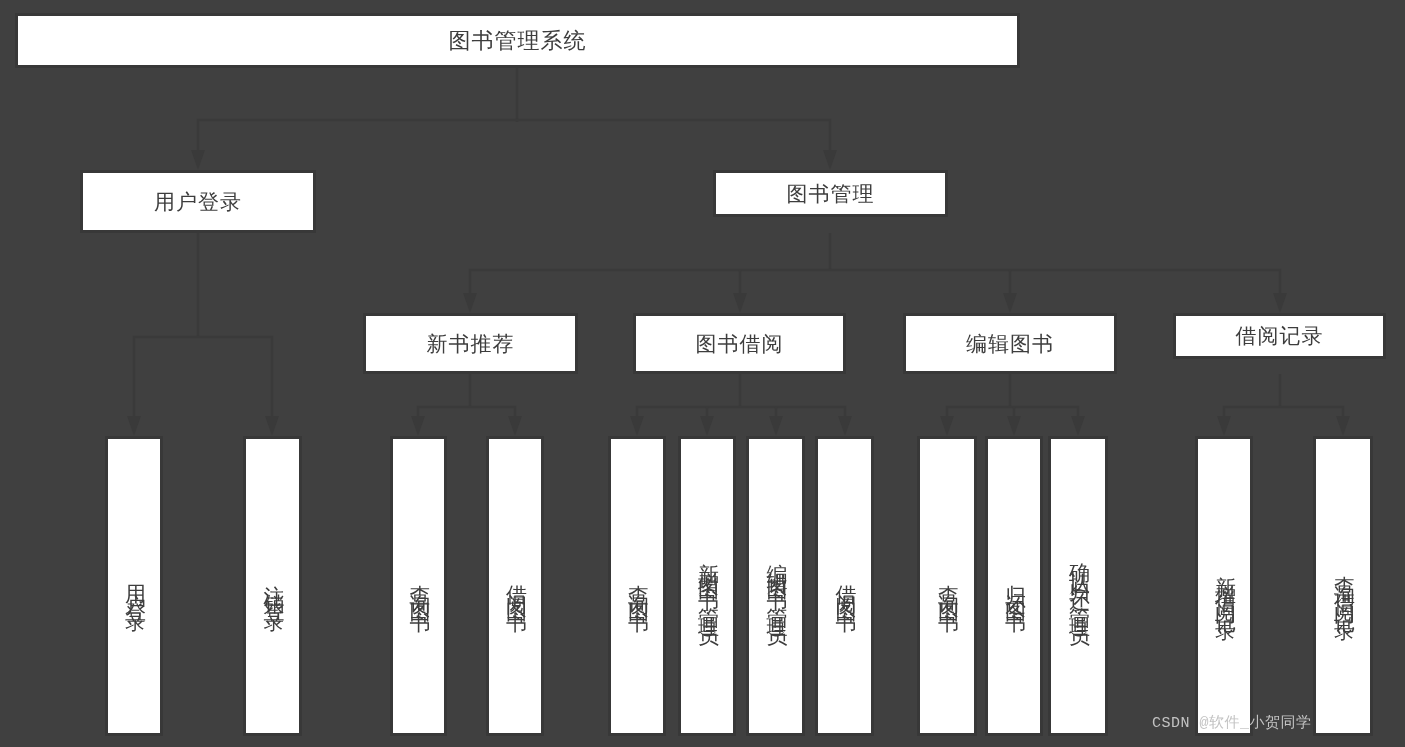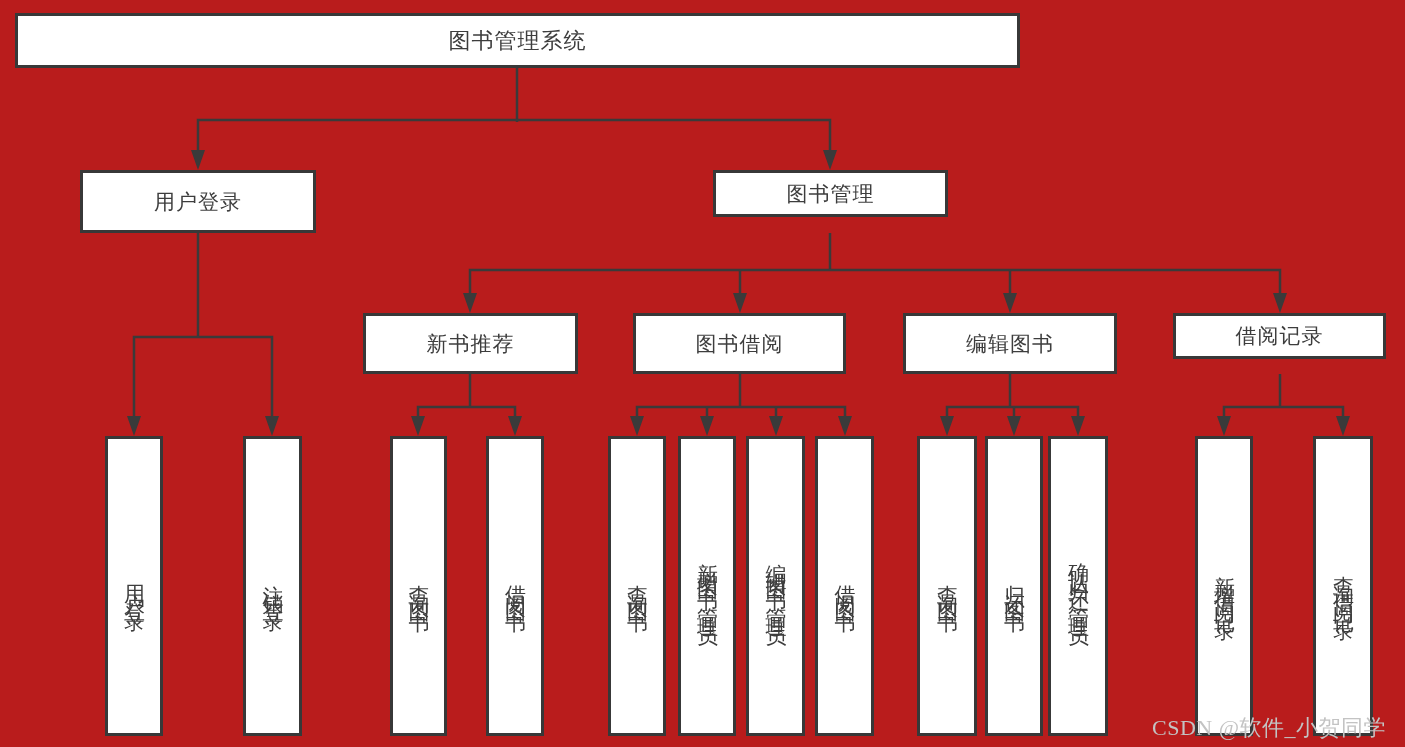--- a/index.html
+++ b/index.html
@@ -1,35 +1,35 @@
 <!DOCTYPE html>
 <html><head>
 <meta charset="utf-8">
 <style>
   html,body { margin:0; padding:0; background:#ffffff; }
   .stage {
-    position:relative; width:1405px; height:747px; background:#b91c1c;
-    font-family:Liberation Serif, serif; overflow:hidden;
+    position:relative; width:1405px; height:747px; background:#404040;
+    font-family:Liberation Mono, monospace; overflow:hidden;
   }
   .connectors { position:absolute; left:0; top:0; z-index:1; }
   .box {
     position:absolute; box-sizing:border-box; background:#ffffff;
     border:3px solid #383838; color:#3d3d3d;
     display:flex; align-items:center; justify-content:center;
     z-index:2;
   }
   .h-box span { font-size:21px; letter-spacing:1px; white-space:nowrap; }
   .root-box span { font-size:22px; }
   .v-box span {
     writing-mode:vertical-rl; text-orientation:mixed;
     font-size:21px; letter-spacing:9px; line-height:1; white-space:nowrap;
   }
   .watermark {
     position:absolute; left:1152px; top:713px; z-index:6;
-    font-size:22px; color:#c3c3c3; letter-spacing:0.5px; white-space:nowrap;
+    font-size:15px; color:#c3c3c3; letter-spacing:0.5px; white-space:nowrap;
   }
 </style>
 </head>
 <body>
 
 <div class="stage">
 
   <svg class="connectors" width="1405" height="747" viewBox="0 0 1405 747">
     <g fill="none" stroke="#3a3a3a" stroke-width="2.5">
       <path d="M517 68 V122"></path>

